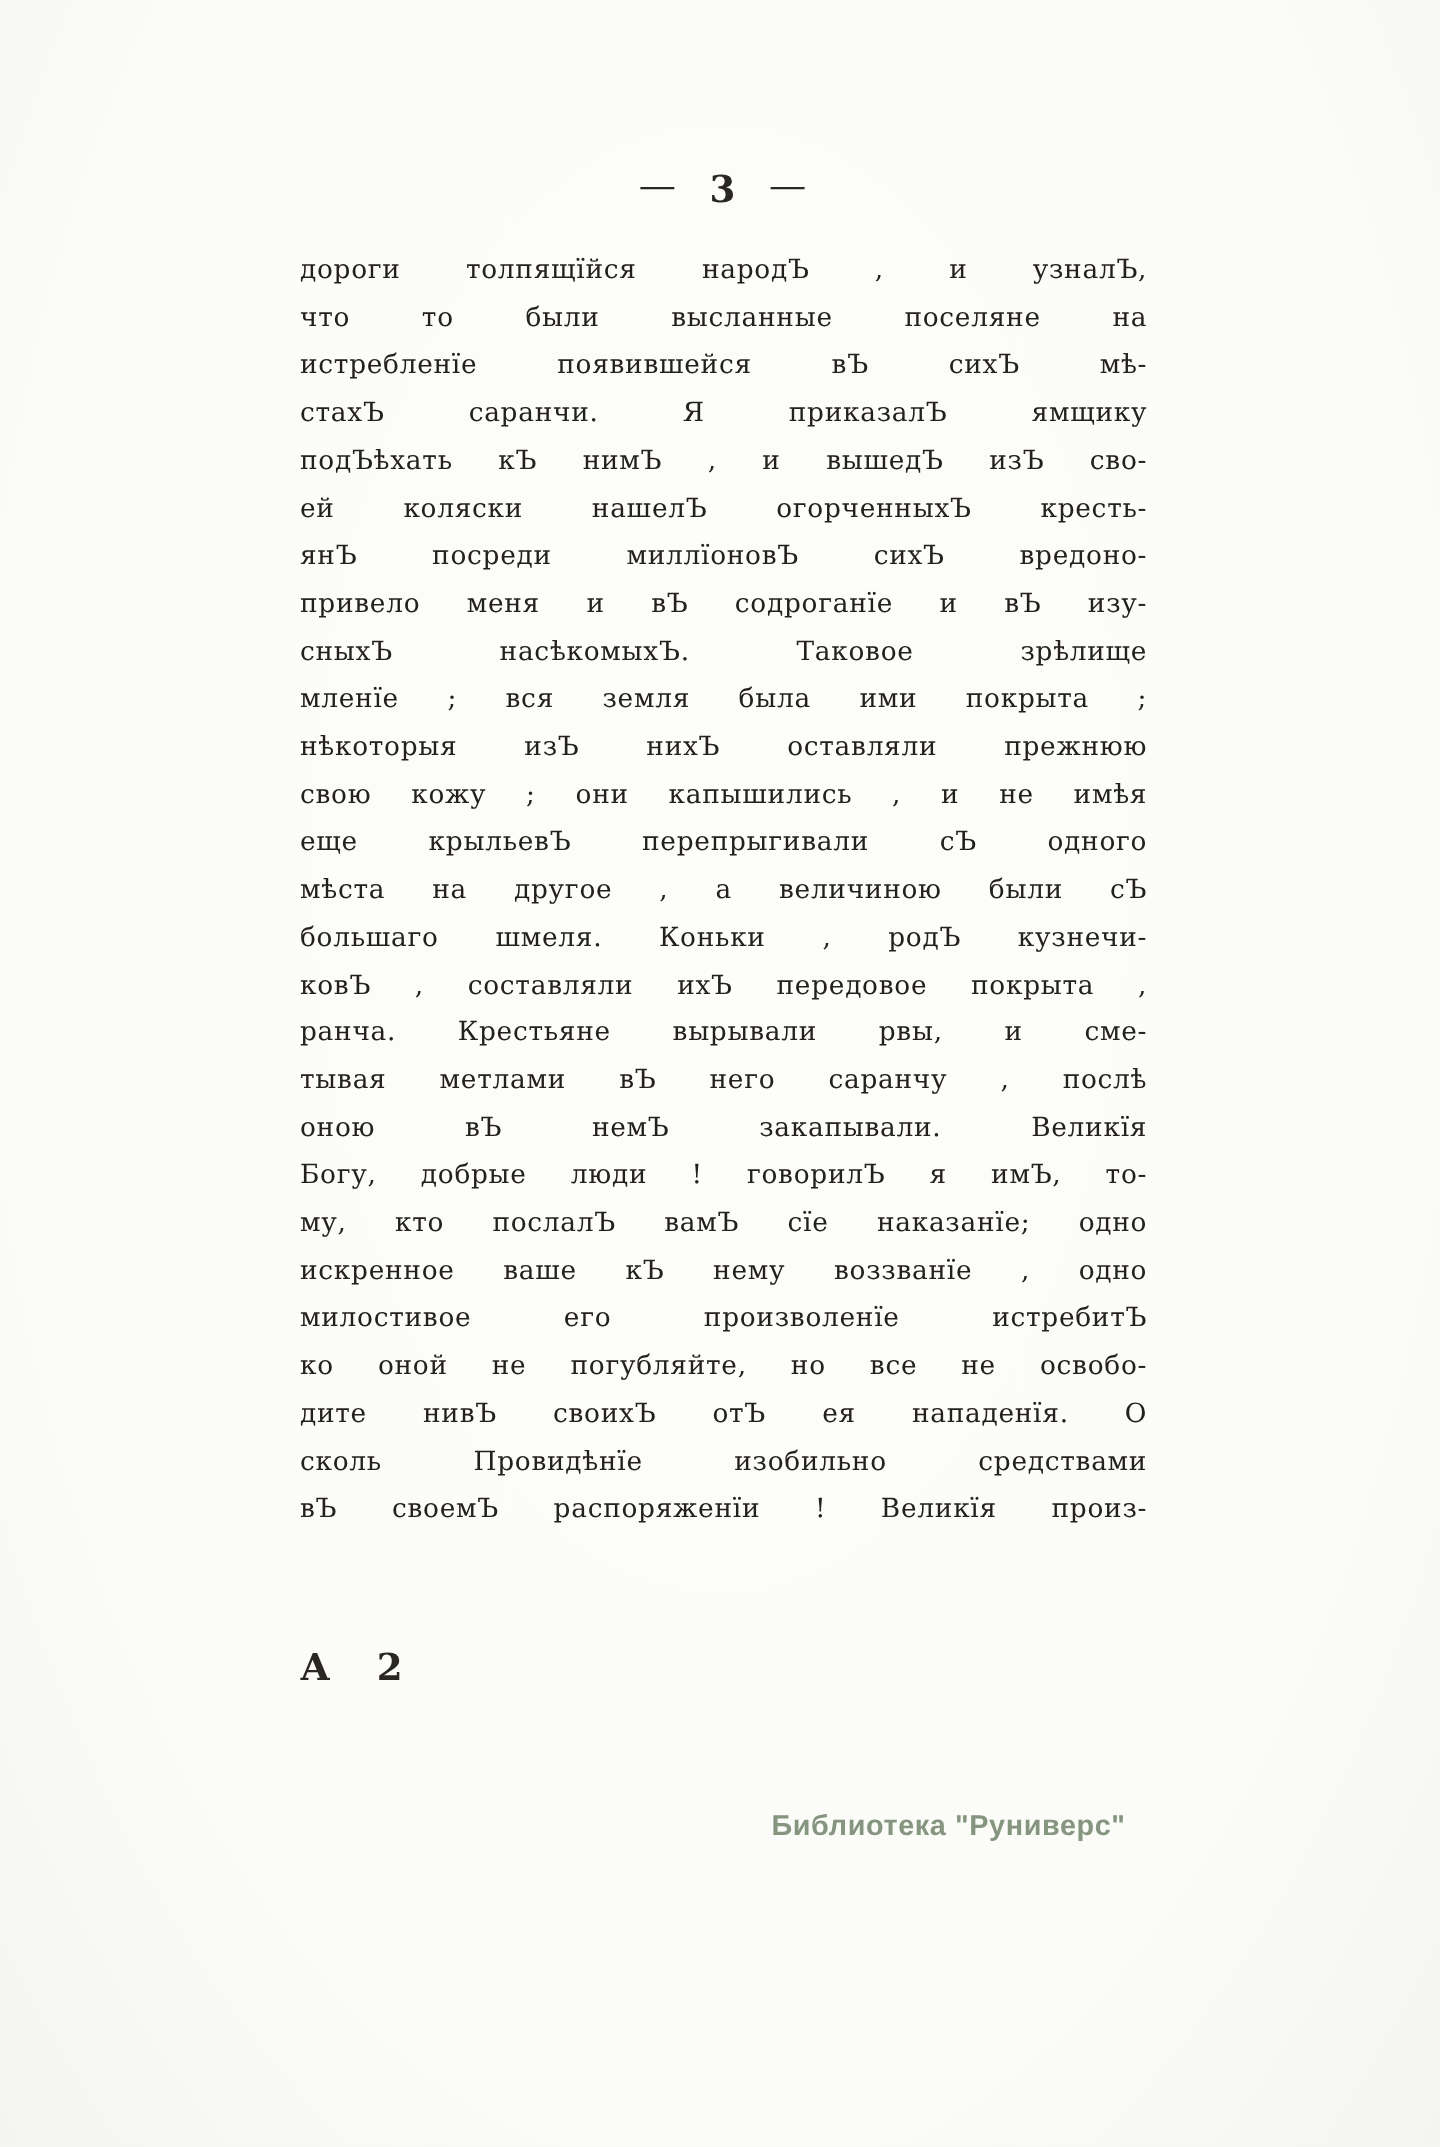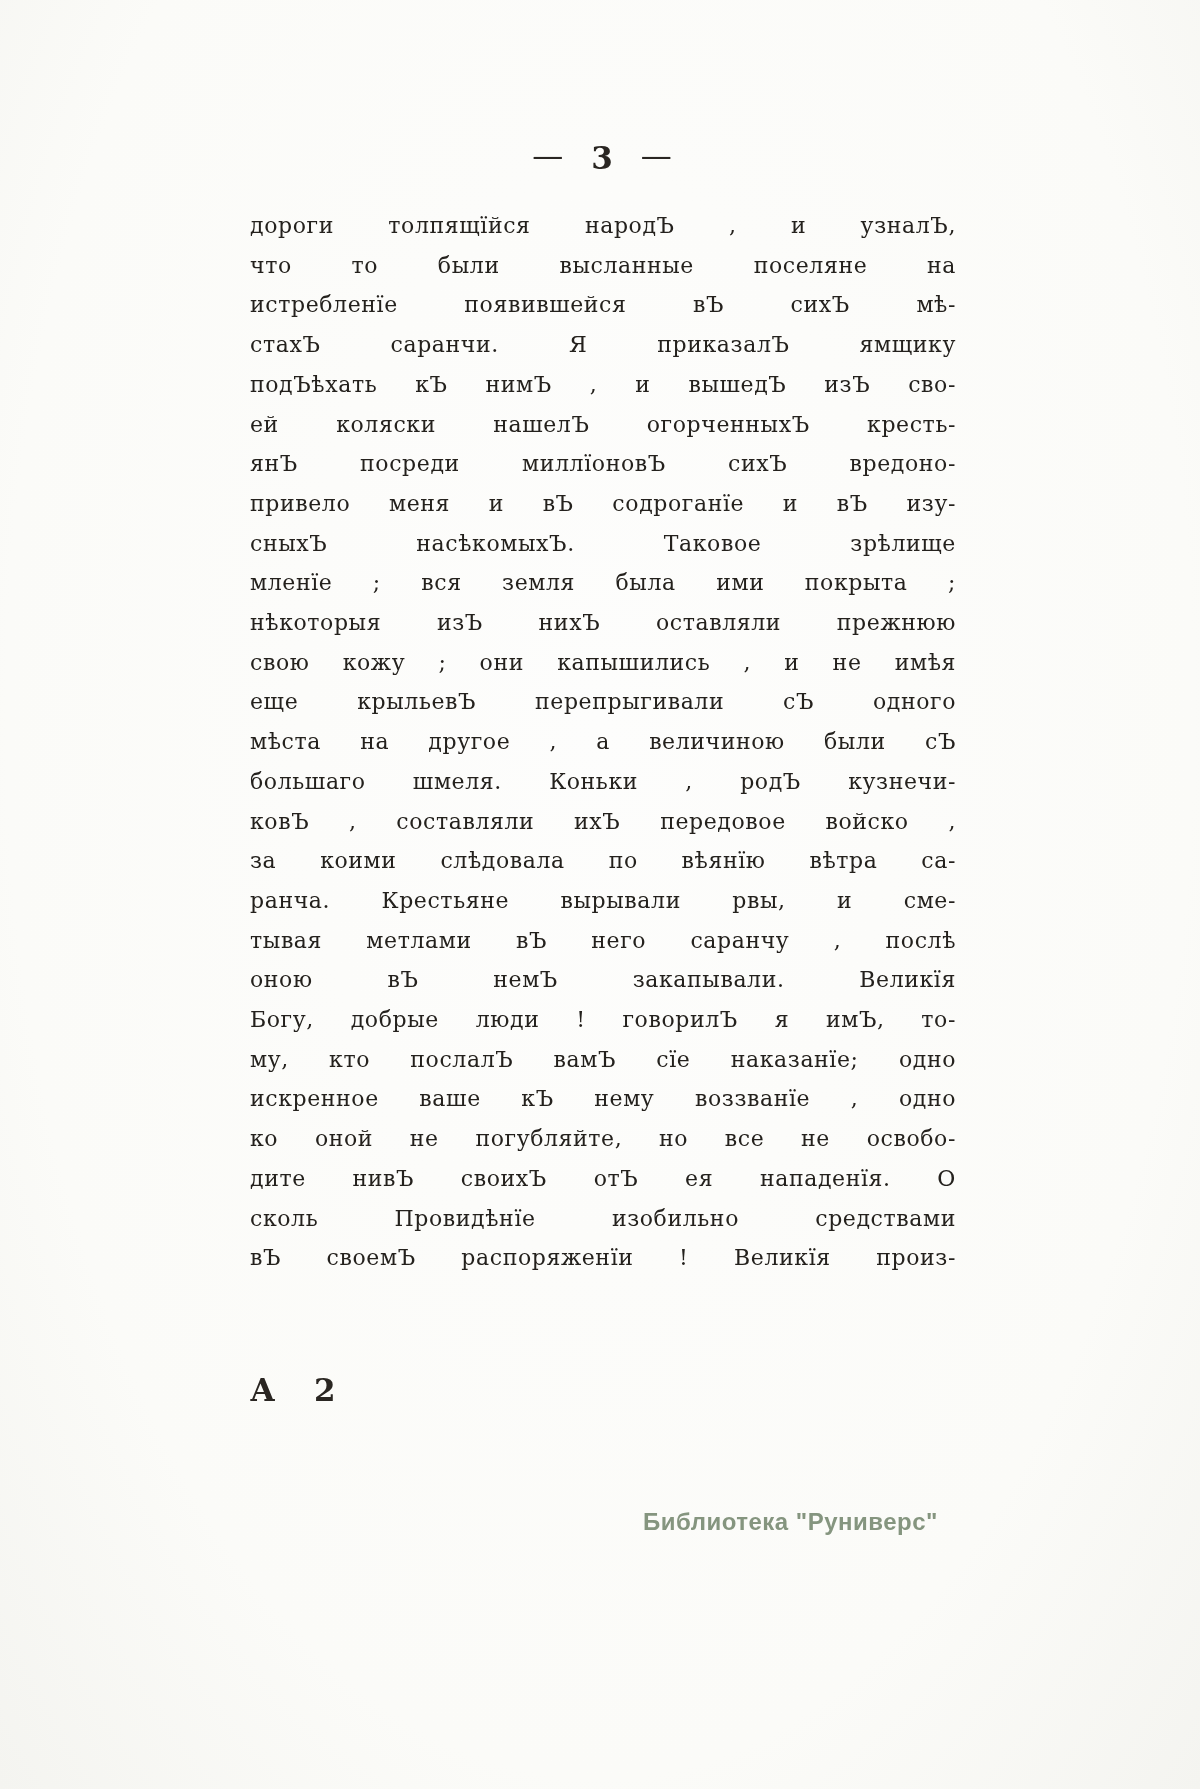--- a/index.html
+++ b/index.html
@@ -92,28 +92,28 @@
     <div class="line">ей коляски нашелЪ огорченныхЪ кресть-</div>
     <div class="line">янЪ посреди миллїоновЪ сихЪ вредоно-</div>
     <div class="line">привело меня и вЪ содроганїе и вЪ изу-</div>
     <div class="line">сныхЪ насѣкомыхЪ. Таковое зрѣлище</div>
     <div class="line">мленїе ; вся земля была ими покрыта ;</div>
     <div class="line">нѣкоторыя изЪ нихЪ оставляли прежнюю</div>
     <div class="line">свою кожу ; они капышились , и не имѣя</div>
     <div class="line">еще крыльевЪ перепрыгивали сЪ одного</div>
     <div class="line">мѣста на другое , а величиною были сЪ</div>
     <div class="line">большаго шмеля. Коньки , родЪ кузнечи-</div>
-    <div class="line">ковЪ , составляли ихЪ передовое войско ,</div>
-    <div class="line">за коими слѣдовала по вѣянїю вѣтра са-</div>
+    <div class="line">ковЪ , составляли ихЪ передовое покрыта ,</div>
     <div class="line">ранча. Крестьяне вырывали рвы, и сме-</div>
     <div class="line">тывая метлами вЪ него саранчу ,  послѣ</div>
     <div class="line">оною вЪ немЪ закапывали. Великїя</div>
     <div class="line">Богу, добрые люди ! говорилЪ я имЪ, то-</div>
     <div class="line">му, кто послалЪ вамЪ сїе наказанїе; одно</div>
     <div class="line">искренное ваше кЪ нему воззванїе , одно</div>
+    <div class="line">милостивое его произволенїе истребитЪ</div>
     <div class="line">ко оной не погубляйте, но все не освобо-</div>
     <div class="line">дите нивЪ своихЪ отЪ ея нападенїя. О</div>
     <div class="line">сколь Провидѣнїе изобильно средствами</div>
     <div class="line">вЪ своемЪ распоряженїи ! Великїя произ-</div>
   </div>
 
   <div class="signature-mark">А 2</div>
 
   <div class="watermark">Библиотека "Руниверс"</div>
 

